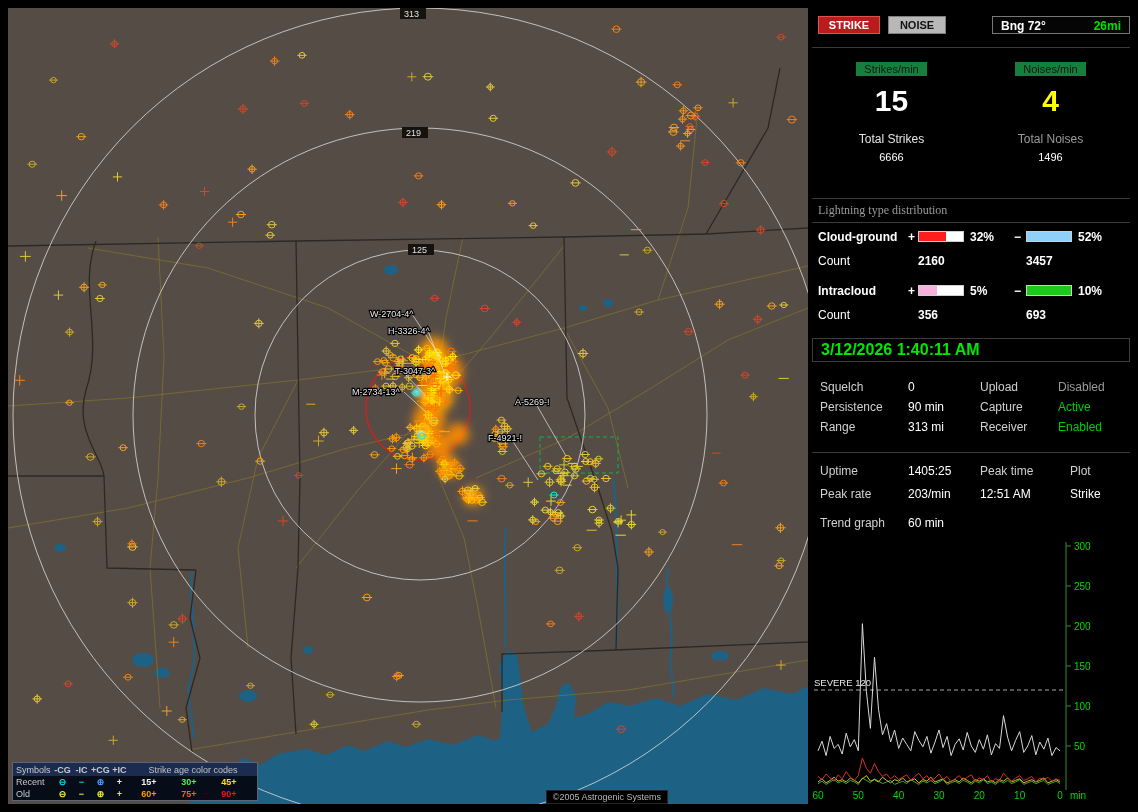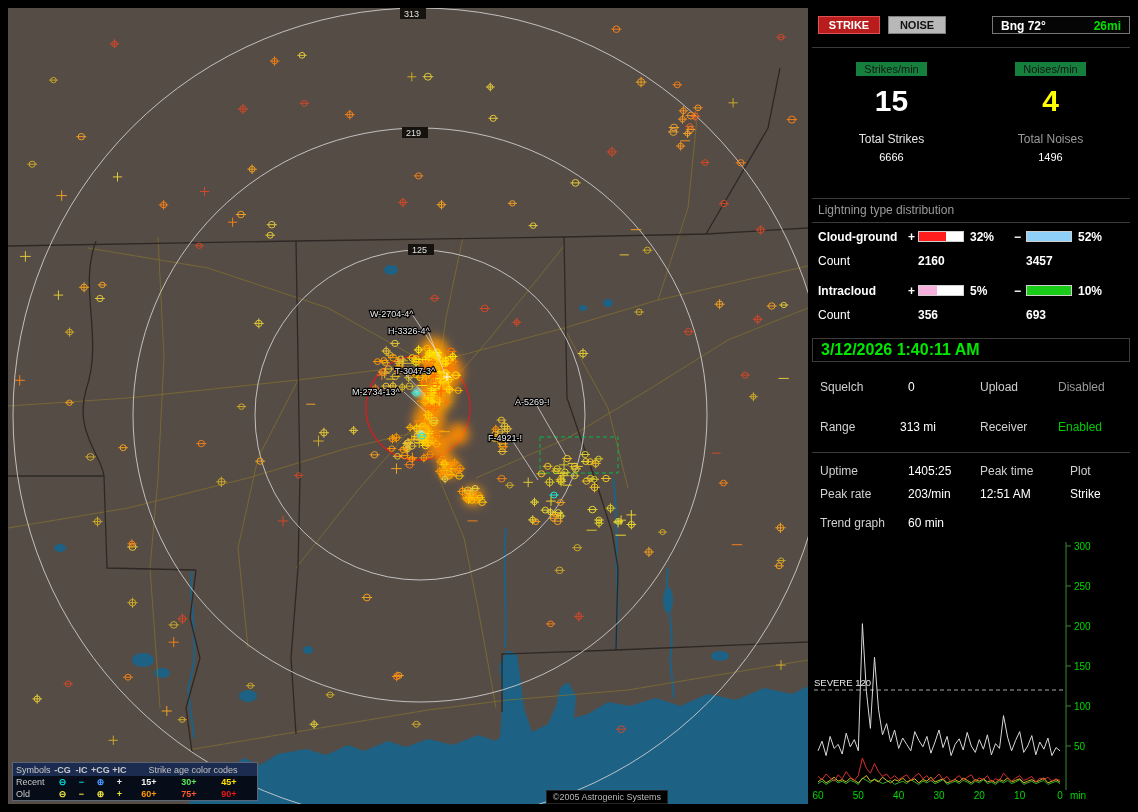--- a/index.html
+++ b/index.html
@@ -1085,21 +1085,21 @@
       </div>
       <div class="counter">
         <span class="tag">Noises/min</span>
         <div class="big" style="color: rgb(255, 255, 0);">4</div>
         <div class="total-lbl" style="color: rgb(154, 154, 154);">Total Noises</div>
         <div class="total-val">1496</div>
       </div>
     </div>
 
     <div class="hdiv" style="top:190px"></div>
-    <div class="dist-title" style="color: rgb(154, 154, 154);">Lightning type distribution</div>
+    <div class="dist-title" style="color: rgb(154, 154, 154); font-family: Liberation Serif, serif;">Lightning type distribution</div>
     <div class="hdiv" style="top:214px"></div>
 
     <div class="abs" style="top:222px;left:0;width:318px;height:16px">
       <span class="abs dist-label" style="left:6px">Cloud-ground</span>
       <span class="abs sign" style="left:96px">+</span>
       <span class="abs bar" style="left:106px">
           <i style="width: 62%; background: rgb(255, 30, 30);"></i>
         </span>
       <span class="abs pct" style="left:158px">32%</span>
       <span class="abs sign" style="left:202px">−</span>
@@ -1134,23 +1134,29 @@
     </div>
 
     <div class="dt-box">3/12/2026 1:40:11 AM</div>
 
     <div class="abs" style="top:372px;left:0;width:318px;height:16px">
       <span class="abs lbl" style="left:8px">Squelch</span>
       <span class="abs val" style="left:96px">0</span>
       <span class="abs lbl" style="left:168px">Upload</span>
       <span class="abs" style="left: 246px; color: rgb(154, 154, 154);">Disabled</span>
     </div>
+    <div class="abs" style="top:392px;left:0;width:318px;height:16px">
+      <span class="abs lbl" style="left:8px">Persistence</span>
+      <span class="abs val" style="left:96px">90 min</span>
+      <span class="abs lbl" style="left:168px">Capture</span>
+      <span class="abs" style="left: 246px; color: rgb(0, 204, 0);">Active</span>
+    </div>
     <div class="abs" style="top:412px;left:0;width:318px;height:16px">
       <span class="abs lbl" style="left:8px">Range</span>
-      <span class="abs val" style="left:88px">313 mi</span>
+      <span class="abs val" style="left:96px">313 mi</span>
       <span class="abs lbl" style="left:168px">Receiver</span>
       <span class="abs" style="left: 246px; color: rgb(0, 204, 0);">Enabled</span>
     </div>
 
     <div class="hdiv" style="top:444px"></div>
 
     <div class="abs" style="top:456px;left:0;width:318px;height:16px">
       <span class="abs lbl" style="left:8px">Uptime</span>
       <span class="abs val" style="left:96px">1405:25</span>
       <span class="abs" style="left: 168px; color: rgb(208, 208, 208);">Peak time</span>

